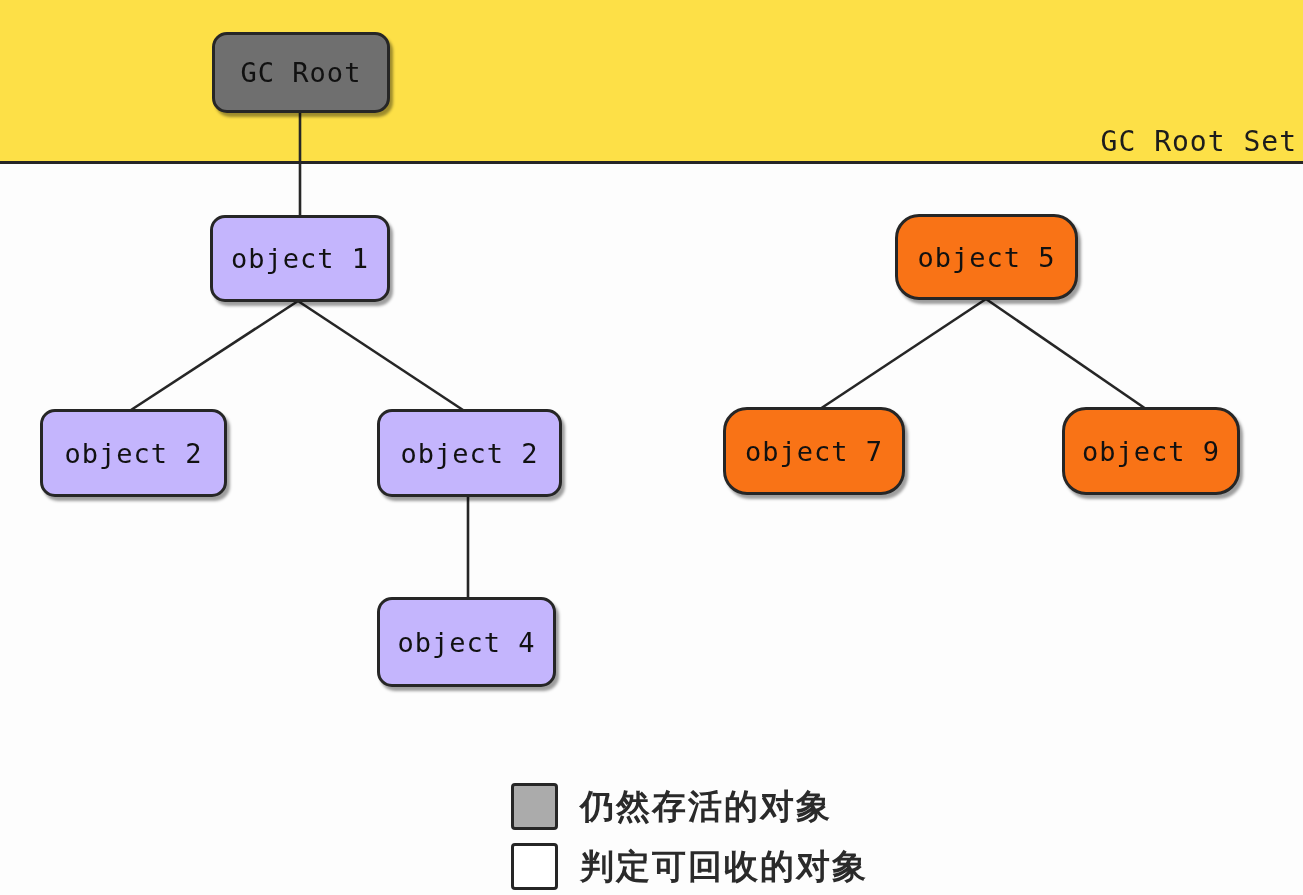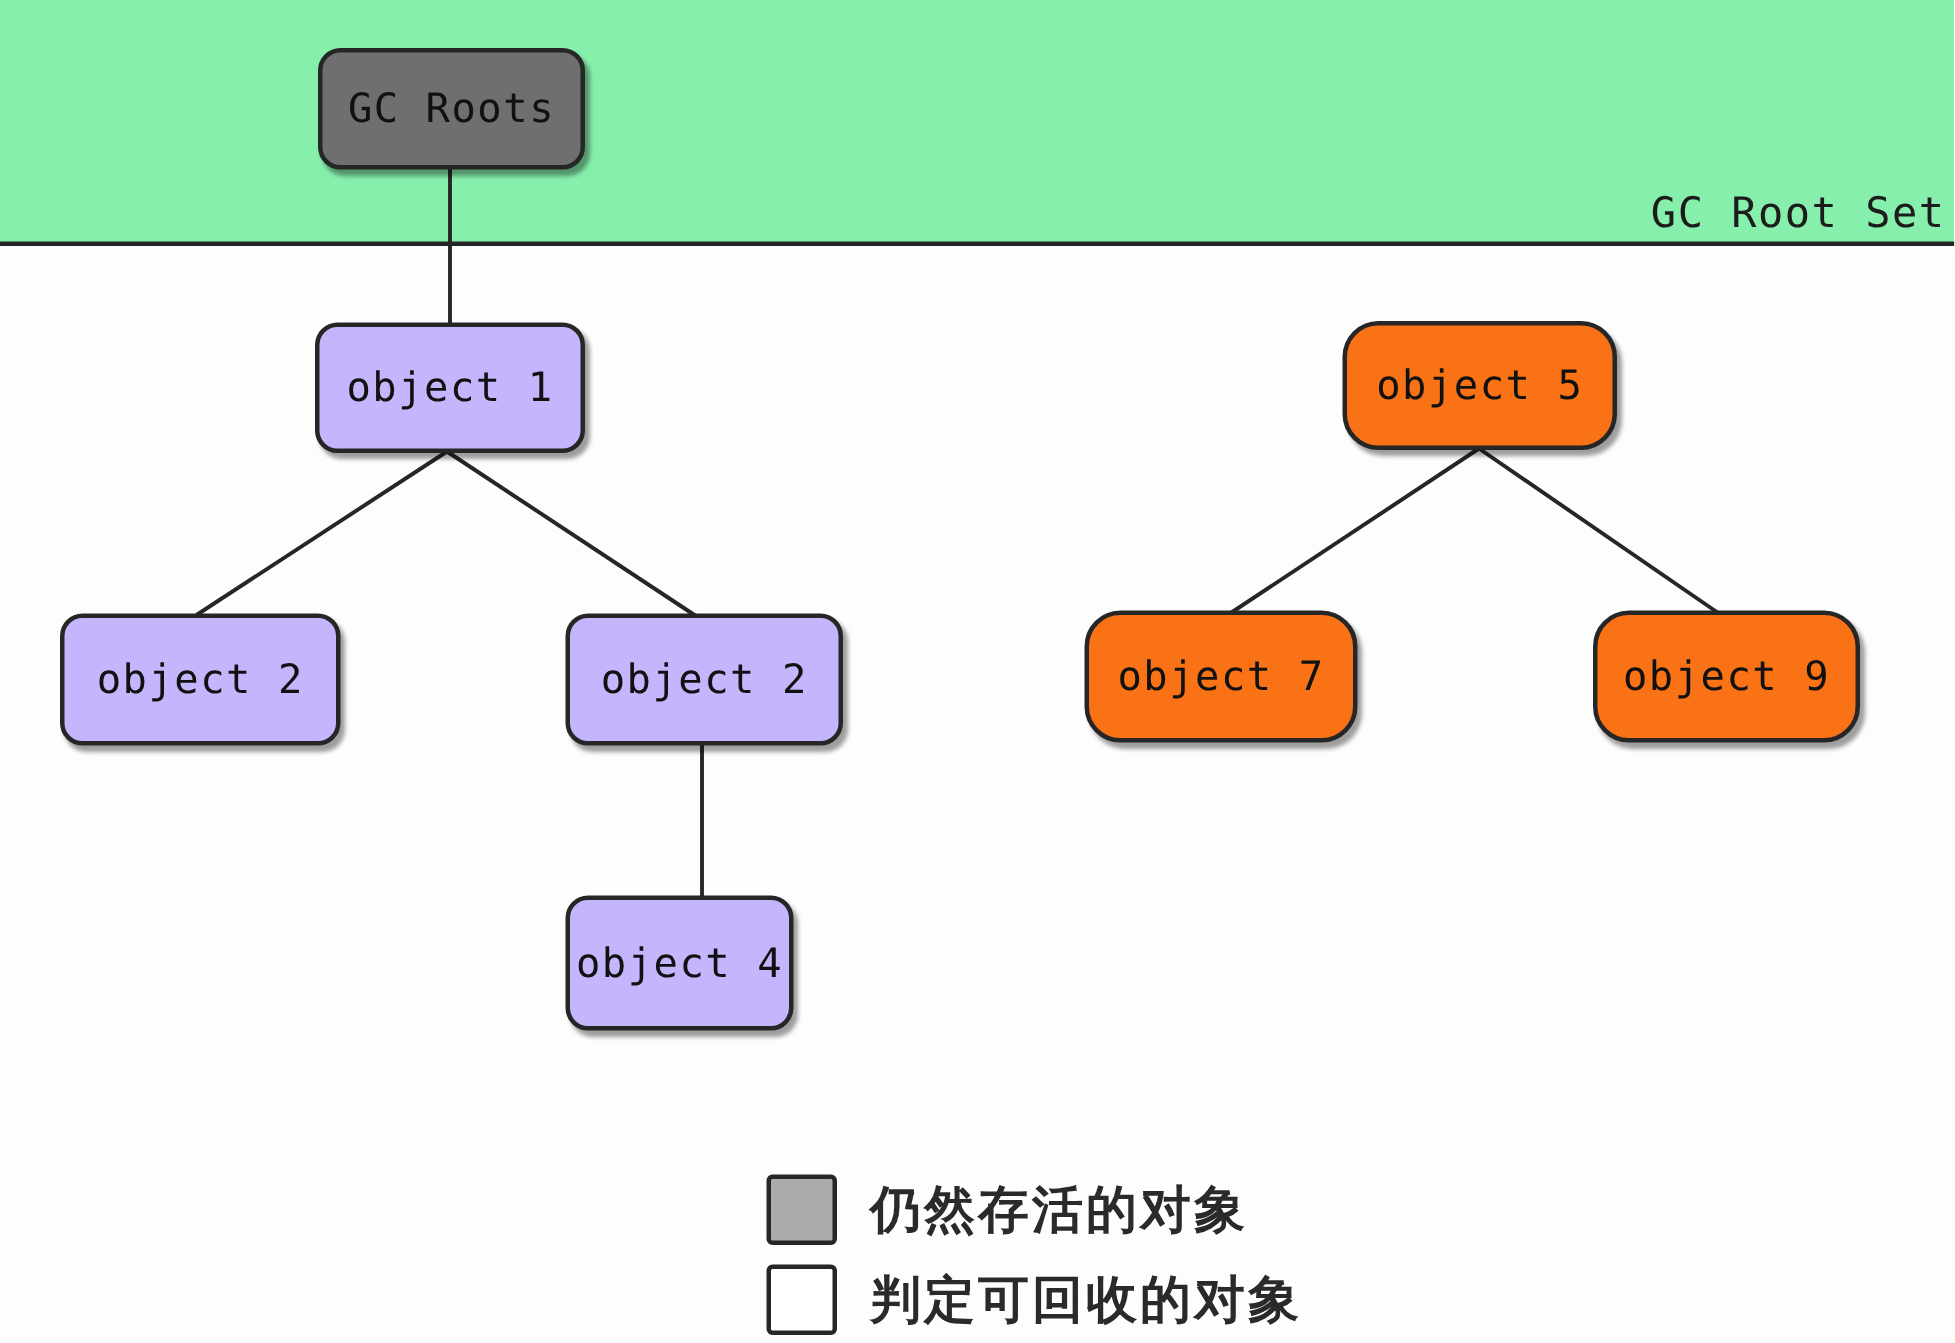--- a/index.html
+++ b/index.html
@@ -6,21 +6,21 @@
   .canvas{
     position:relative;
     width:1303px;height:895px;
     background:#fdfdfd;
     overflow:hidden;
     font-family:"DejaVu Sans Mono","Liberation Mono",monospace;
   }
   
   .band{
     position:absolute;left:0;top:0;width:1303px;height:161px;
-    background:#86efac;
+    background:#fde047;
     border-bottom:3px solid #262626;
     text-align:right;
   }
   .band-label{
     position:absolute;top:125px;right:6px;
     font-size:28px;color:#1c1c1c;letter-spacing:1px;
     white-space:nowrap;
   }
   
   svg.lines{position:absolute;left:0;top:0;z-index:1;}
@@ -36,21 +36,21 @@
     box-shadow:3px 4px 3px rgba(0,0,0,0.38);
     letter-spacing:1px;white-space:nowrap;
   }
   .fill-root{background:#6f6f6f;}
   .fill-alive{background:#c4b5fd;border-radius:15px;}
   .fill-dead{background:#f97316;border-radius:24px;}
   .n-gcroots {left:212px;top:32px; width:178px;height:81px;}
   .n-object1 {left:210px;top:215px;width:180px;height:87px;}
   .n-object2 {left:40px; top:409px;width:187px;height:88px;}
   .n-object3 {left:377px;top:409px;width:185px;height:88px;}
-  .n-object4 {left:377px;top:597px;width:152px;height:90px;}
+  .n-object4 {left:377px;top:597px;width:179px;height:90px;}
   .n-object5 {left:895px;top:214px;width:183px;height:86px;}
   .n-object6 {left:723px;top:407px;width:182px;height:88px;}
   .n-object7 {left:1062px;top:407px;width:178px;height:88px;}
   
   .legend{position:absolute;left:470px;top:783px;z-index:2;
     font-family:"Liberation Sans","DejaVu Sans",sans-serif;}
   .legend-row{display:flex;align-items:center;margin-bottom:13px;padding-left:41px;}
   .legend-swatch{
     box-sizing:border-box;
     width:47px;height:47px;
@@ -72,21 +72,21 @@
 
   <svg class="lines" width="1303" height="895">
     <line x1="300" y1="112" x2="300" y2="216"></line>
     <line x1="298" y1="301" x2="131" y2="410"></line>
     <line x1="298" y1="301" x2="466" y2="412"></line>
     <line x1="468" y1="496" x2="468" y2="598"></line>
     <line x1="986" y1="299" x2="820" y2="409"></line>
     <line x1="986" y1="299" x2="1146" y2="409"></line>
   </svg>
 
-  <div class="node fill-root n-gcroots">GC Roots</div>
+  <div class="node fill-root n-gcroots">GC Root</div>
 
   <div class="node fill-alive n-object1">object 1</div>
   <div class="node fill-alive n-object2">object 2</div>
   <div class="node fill-alive n-object3">object 2</div>
   <div class="node fill-alive n-object4">object 4</div>
 
   <div class="node fill-dead n-object5">object 5</div>
   <div class="node fill-dead n-object6">object 7</div>
   <div class="node fill-dead n-object7">object 9</div>
 

